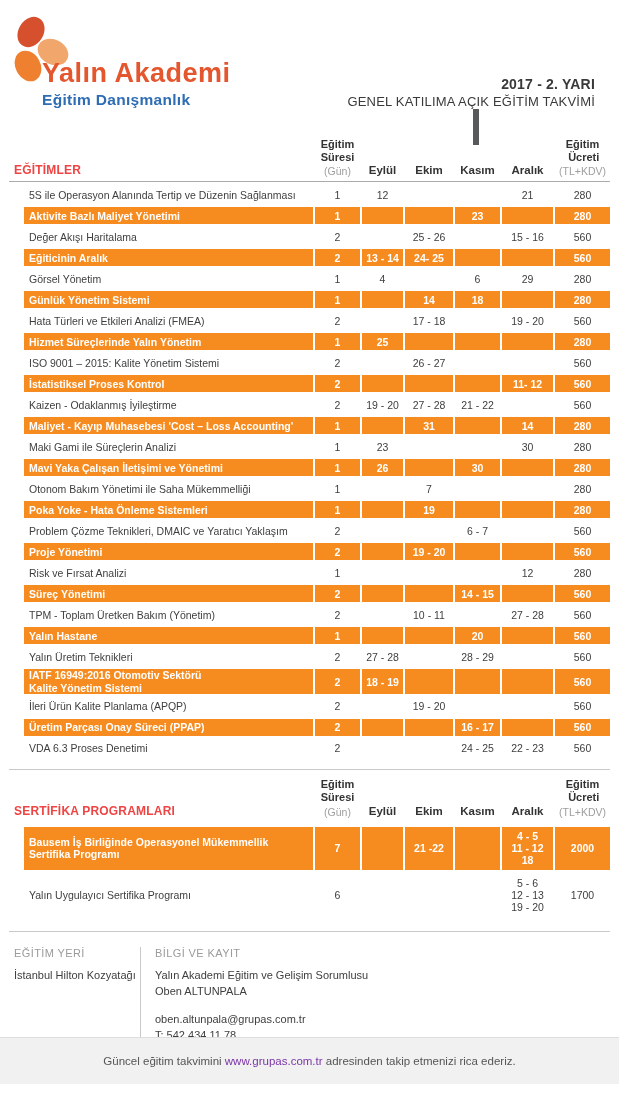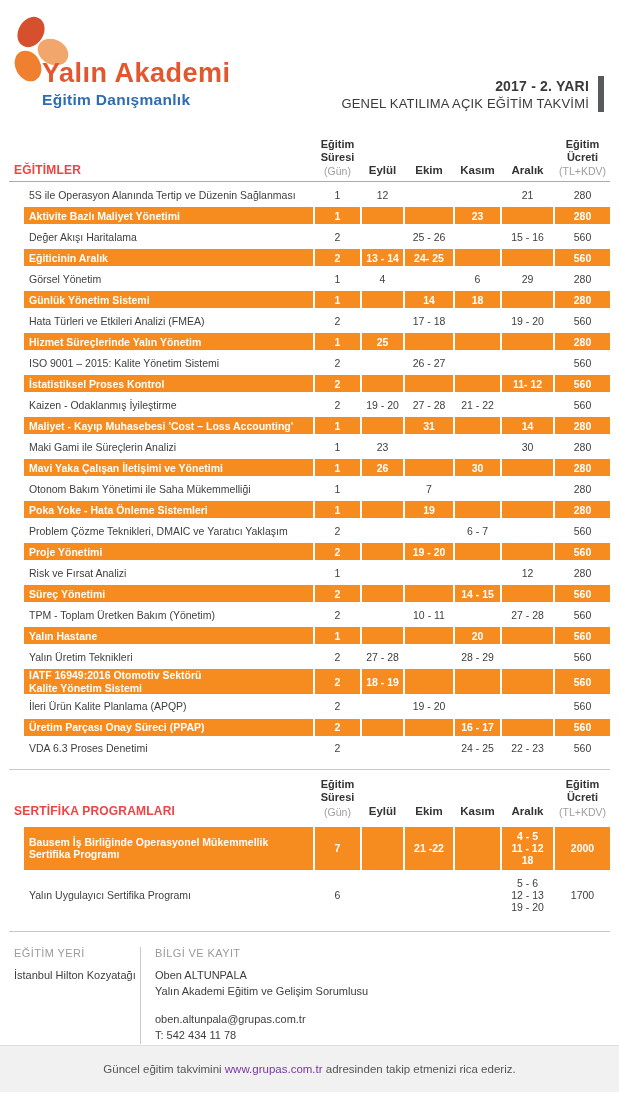--- a/index.html
+++ b/index.html
@@ -6,39 +6,39 @@
   html, body { margin: 0; padding: 0; background: #fff; }
   body { font-family: "Liberation Sans", sans-serif; }
   .page { position: relative; width: 619px; height: 1096px; background: #fff; overflow: hidden; }
 
   
   .top-header { position: relative; height: 138px; }
   .logo-mark { position: absolute; left: 8px; top: 10px; }
   .logo-text { position: absolute; left: 42px; top: 60px; }
   .brand-name { color: #E4562E; font-weight: 700; font-size: 27px; letter-spacing: 0.5px; line-height: 1; }
   .brand-tagline { color: #2E6CB3; font-weight: 700; font-size: 15.5px; margin-top: 4px; letter-spacing: 0.3px; }
-  .head-right { position: absolute; top: 76px; right: 15px; display: flex; align-items: center; }
+  .head-right { position: absolute; top: 76px; right: 15px; display: flex; align-items: center; flex-direction: column; }
   .head-titles { text-align: right; margin-right: 9px; }
   .head-period { font-size: 14px; font-weight: 700; color: #3A3A3A; letter-spacing: 0.2px; }
   .head-sub { font-size: 13px; color: #3A3A3A; margin-top: 2px; letter-spacing: 0.2px; }
   .head-bar { width: 6px; height: 36px; background: #58595B; }
 
   
   .section { margin: 0 9px; }
   .thead { display: flex; gap: 2px; align-items: flex-end; border-bottom: 1px solid #ABABAB; padding-bottom: 4px; }
   .thead-cert { border-bottom: none; padding-bottom: 5px; }
   .c-title  { flex: 1 1 auto; min-width: 0; }
   .c-days   { flex: 0 0 45px; }
   .c-eylul  { flex: 0 0 41px; }
   .c-ekim   { flex: 0 0 48px; }
   .c-kasim  { flex: 0 0 45px; }
   .c-aralik { flex: 0 0 51px; }
   .c-fee    { flex: 0 0 55px; }
   .th { display: flex; flex-direction: column; align-items: center; justify-content: flex-end; }
-  .th-b { font-weight: 700; color: #333; font-size: 11px; white-space: pre-line; text-align: center; line-height: 1.2; }
+  .th-b { font-weight: 700; color: #333; font-size: 11px; white-space: pre-line; text-align: right; line-height: 1.2; }
   .th-sub { color: #9E9E9E; font-size: 10.5px; margin-top: 1px; }
   .th-month { font-weight: 700; color: #333; font-size: 11.5px; padding-bottom: 1px; text-align: center; }
   .th-title { font-weight: 700; font-size: 12px; color: #ef4444; padding-left: 5px; letter-spacing: 0.2px; align-self: flex-end; }
 
   .trow { display: flex; gap: 2px; margin-top: 4px; }
   .trow .c { min-height: 17px; display: flex; align-items: center; justify-content: center;
              font-size: 10.5px; color: #3E3E3E; text-align: center; white-space: pre-line; line-height: 1.18; }
   .trow .c-title { justify-content: flex-start; text-align: left; padding-left: 5px; margin-left: 15px; }
   .trow.hl .c { background: #F68B1F; color: #fff; font-weight: 700; }
   .cert-rows .trow .c { padding-top: 3px; padding-bottom: 3px; }
@@ -47,21 +47,21 @@
 
   
   .contact { margin: 14px 9px 0; border-top: 1px solid #C9C9C9; padding: 15px 0 0 5px; display: flex; }
   .contact-left { width: 126px; flex: 0 0 126px; }
   .contact-right { border-left: 1px solid #C9C9C9; padding-left: 14px; }
   .c-label { color: #9B9B9B; font-size: 11px; letter-spacing: 0.4px; margin-bottom: 9px; }
   .c-line { font-size: 11px; color: #3E3E3E; line-height: 1.45; }
   .c-block { margin-top: 12px; }
 
   
-  .bottom-bar { position: absolute; left: 0; bottom: 4px; width: 100%; height: 47px;
+  .bottom-bar { position: absolute; left: 0; bottom: 12px; width: 100%; height: 47px;
                 background: #F1F1F1; border-top: 1px solid #DEDEDE;
                 display: flex; align-items: center; justify-content: center;
                 font-size: 11.5px; color: #555; white-space: pre-wrap; }
   .bottom-bar a { color: #7A35A8; cursor: pointer; }
 </style>
 </head>
 <body>
 
 <div class="page">
 
@@ -397,22 +397,22 @@
       </div>
   </div>
 
   <div class="contact">
     <div class="contact-left">
       <div class="c-label">EĞİTİM YERİ</div>
       <div class="c-line">İstanbul Hilton Kozyatağı</div>
     </div>
     <div class="contact-right">
       <div class="c-label">BİLGİ VE KAYIT</div>
+      <div class="c-line">Yalın Akademi Eğitim ve Gelişim Sorumlusu</div>
       <div class="c-line">Oben ALTUNPALA</div>
-      <div class="c-line">Yalın Akademi Eğitim ve Gelişim Sorumlusu</div>
       <div class="c-block">
         <div class="c-line">oben.altunpala@grupas.com.tr</div>
         <div class="c-line">T: 542 434 11 78</div>
       </div>
     </div>
   </div>
 
   <div class="bottom-bar"><span>Güncel eğitim takvimini </span><a>www.grupas.com.tr</a><span> adresinden takip etmenizi rica ederiz.</span></div>
 
 </div>

